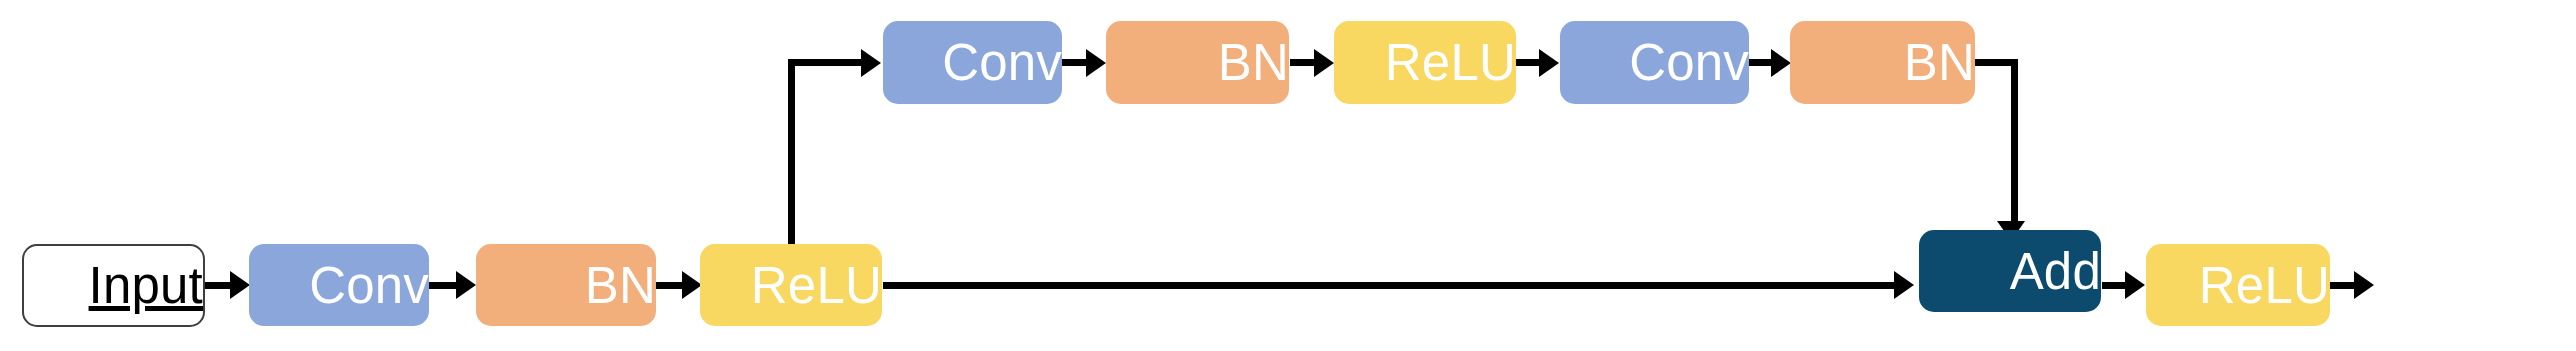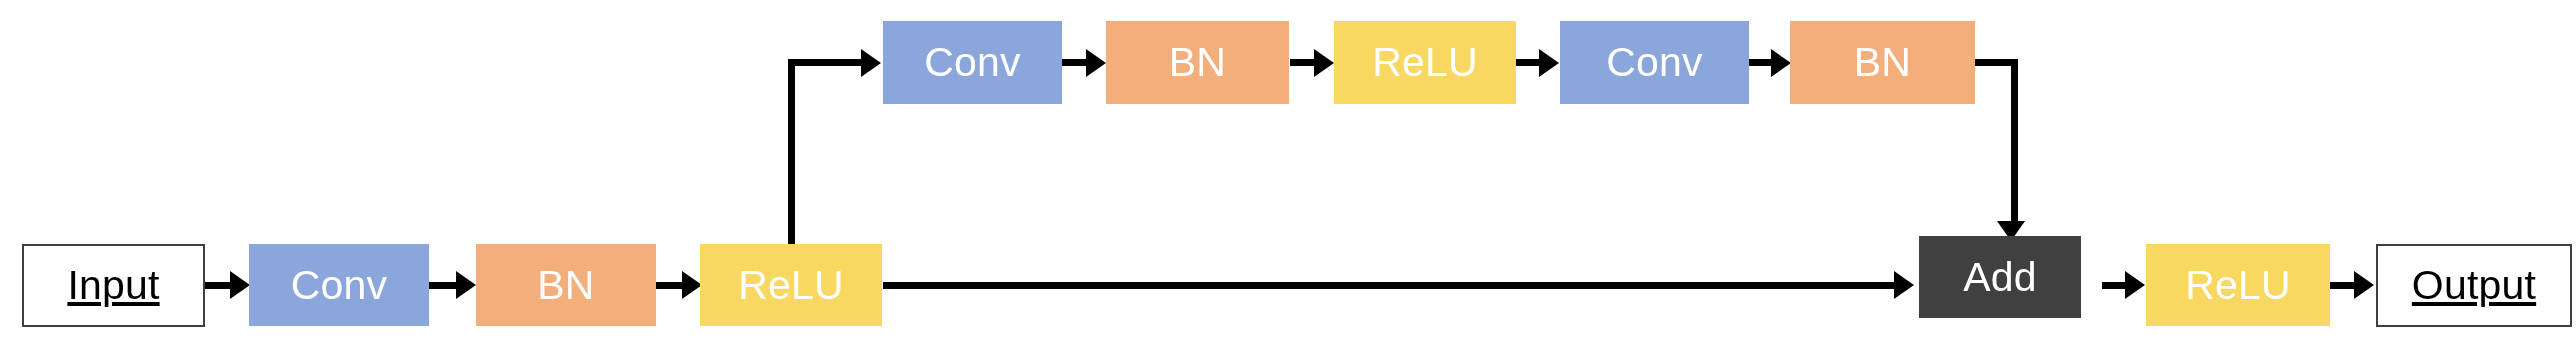--- a/index.html
+++ b/index.html
@@ -12,26 +12,27 @@
     width: 2576px;
     height: 351px;
     background: #ffffff;
     font-family: "Liberation Sans", sans-serif;
     overflow: hidden;
   }
   .node {
     position: absolute;
     display: flex;
     align-items: center;
-    justify-content: center;
+    justify-content: flex-end;
     box-sizing: border-box;
-    font-size: 41px;
+    font-size: 51px;
     line-height: 1;
     letter-spacing: 0.2px;
     white-space: nowrap;
+    border-radius: 15px;
   }
   .node.filled {
     color: #ffffff;
   }
   .node.plain {
     background: #ffffff;
     border: 2.3px solid #3f3f3f;
     color: #000000;
     text-decoration: underline;
   }
@@ -129,26 +130,23 @@
   </div>
 
   <div class="node filled" style="left:1560px; top:21px; width:189px; height:83px; background:#8aa6db;">
     <span>Conv</span>
   </div>
 
   <div class="node filled" style="left:1790px; top:21px; width:185px; height:83px; background:#f2ae7b;">
     <span>BN</span>
   </div>
 
-  <div class="node filled" style="left:1919px; top:236px; width:162px; height:82px; background:#404040;">
+  <div class="node filled" style="left:1919px; top:230px; width:182px; height:82px; background:#0c4a6e;">
     <span>Add</span>
   </div>
 
   <div class="node filled" style="left:2146px; top:244px; width:184px; height:82px; background:#f8d860;">
     <span>ReLU</span>
   </div>
 
-  <div class="node plain" style="left:2376px; top:244px; width:196px; height:83px;">
-    <span>Output</span>
-  </div>
 
 </div>
 
 
 </body></html>

